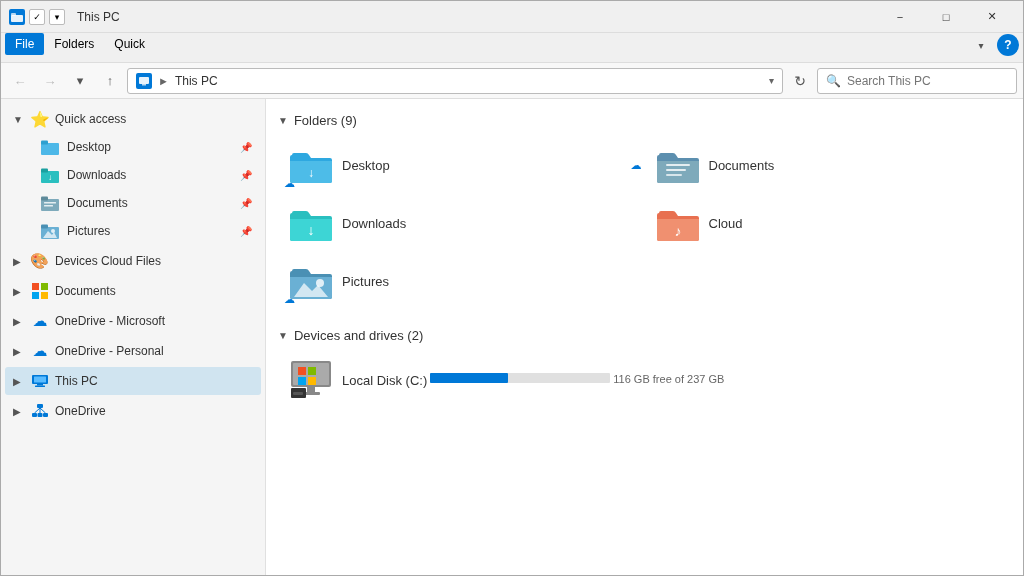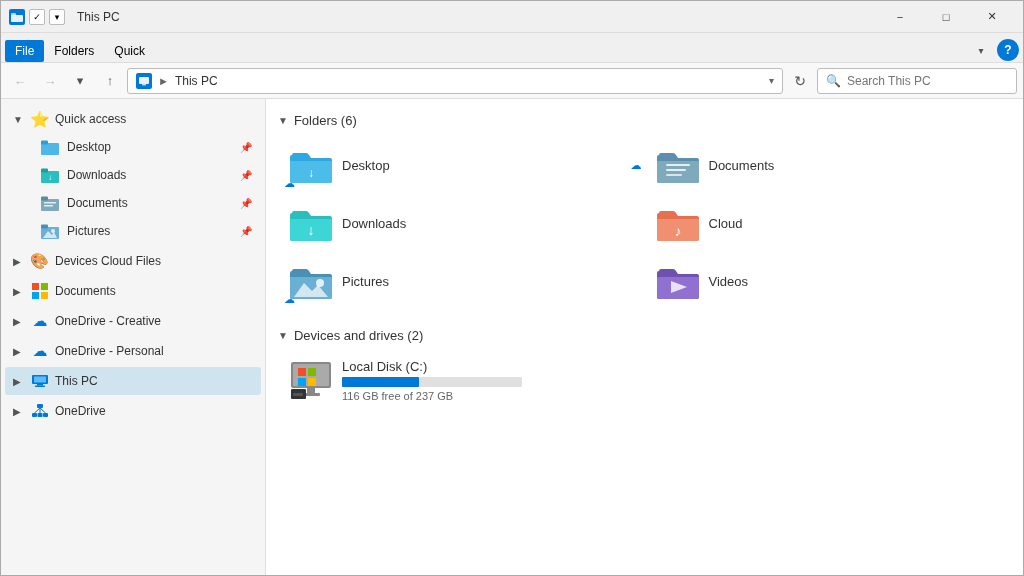--- a/index.html
+++ b/index.html
@@ -76,21 +76,21 @@
       align-items: center;
       justify-content: center;
       cursor: pointer;
       font-size: 11px;
       color: #333;
     }
 
     
     .menubar {
       display: flex;
-      align-items: flex-end;
+      align-items: flex-start;
       background: #f0f0f0;
       height: 30px;
       padding: 0 4px;
       border-bottom: 1px solid #ddd;
       flex-shrink: 0;
     }
     .menu-btn {
       padding: 4px 10px;
       cursor: pointer;
       font-size: 12px;
@@ -363,21 +363,21 @@
       gap: 10px;
     }
     .device-icon-wrapper {
       width: 42px;
       height: 42px;
       flex-shrink: 0;
       display: flex;
       align-items: center;
       justify-content: center;
     }
-    .device-info { display: flex; flex-direction: column; gap: 3px; }
+    .device-info { display: flex; flex-direction: row; gap: 3px; }
     .device-label { font-size: 13px; color: #333; }
     .device-bar-track {
       width: 180px;
       height: 10px;
       background: #e0e0e0;
       border-radius: 1px;
     }
     .device-bar-fill {
       height: 100%;
       background: #0078d7;
@@ -523,21 +523,21 @@
             </svg>
           </span>
           <span class="sidebar-header-label">Documents</span>
         </div>
       </div>
 
       <div class="sidebar-section">
         <div class="sidebar-header">
           <span class="sidebar-chevron">▶</span>
           <span class="sidebar-header-icon" style="font-size:15px; color:#0078d7;">☁</span>
-          <span class="sidebar-header-label">OneDrive - Creative</span>
+          <span class="sidebar-header-label">OneDrive - Microsoft</span>
         </div>
       </div>
 
       <div class="sidebar-section">
         <div class="sidebar-header">
           <span class="sidebar-chevron">▶</span>
           <span class="sidebar-header-icon" style="font-size:15px; color:#0078d7;">☁</span>
           <span class="sidebar-header-label">OneDrive - Personal</span>
         </div>
       </div>
@@ -573,21 +573,21 @@
           </span>
           <span class="sidebar-header-label">OneDrive</span>
         </div>
       </div>
     </div>
 
     <div class="main-panel">
 
       <div class="section-header">
         <span class="section-toggle">▼</span>
-        <span class="section-title">Folders (6)</span>
+        <span class="section-title">Folders (9)</span>
       </div>
 
       <div class="folders-grid">
 
         <div class="folder-item" style="position:relative;">
           <div class="folder-icon-wrapper">
             <svg class="folder-icon-svg" viewBox="0 0 42 36">
               <path d="M2 8 Q2 6 4 6 L16 6 Q18 6 19 8 L21 11 L40 11 Q42 11 42 13 L42 34 Q42 36 40 36 L2 36 Q0 36 0 34 L0 10 Q0 8 2 8Z" fill="#2ea8e0"></path>
               <path d="M0 14 L42 14 L42 34 Q42 36 40 36 L2 36 Q0 36 0 34Z" fill="#4dbce8"></path>
               <text x="21" y="30" text-anchor="middle" fill="white" font-size="12" font-weight="bold">↓</text>
@@ -639,30 +639,20 @@
               <path d="M2 8 Q2 6 4 6 L16 6 Q18 6 19 8 L21 11 L40 11 Q42 11 42 13 L42 34 Q42 36 40 36 L2 36 Q0 36 0 34 L0 10 Q0 8 2 8Z" fill="#4a90b4"></path>
               <path d="M0 14 L42 14 L42 34 Q42 36 40 36 L2 36 Q0 36 0 34Z" fill="#6ab0d4"></path>
               <polygon points="4,34 14,20 22,28 28,22 38,34" fill="white" opacity="0.7"></polygon>
               <circle cx="30" cy="20" r="4" fill="white" opacity="0.8"></circle>
             </svg>
           </div>
           <span class="folder-label">Pictures</span>
           <span style="position:absolute;left:6px;bottom:4px;font-size:11px;color:#0078d7;">☁</span>
         </div>
 
-        <div class="folder-item">
-          <div class="folder-icon-wrapper">
-            <svg class="folder-icon-svg" viewBox="0 0 42 36">
-              <path d="M2 8 Q2 6 4 6 L16 6 Q18 6 19 8 L21 11 L40 11 Q42 11 42 13 L42 34 Q42 36 40 36 L2 36 Q0 36 0 34 L0 10 Q0 8 2 8Z" fill="#7050b0"></path>
-              <path d="M0 14 L42 14 L42 34 Q42 36 40 36 L2 36 Q0 36 0 34Z" fill="#9070d0"></path>
-              <polygon points="14,18 14,30 30,24" fill="white" opacity="0.8"></polygon>
-            </svg>
-          </div>
-          <span class="folder-label">Videos</span>
-        </div>
 
       </div>
 
       <div class="section-header">
         <span class="section-toggle">▼</span>
         <span class="section-title">Devices and drives (2)</span>
       </div>
 
       <div class="device-item">
         <div class="device-icon-wrapper">

